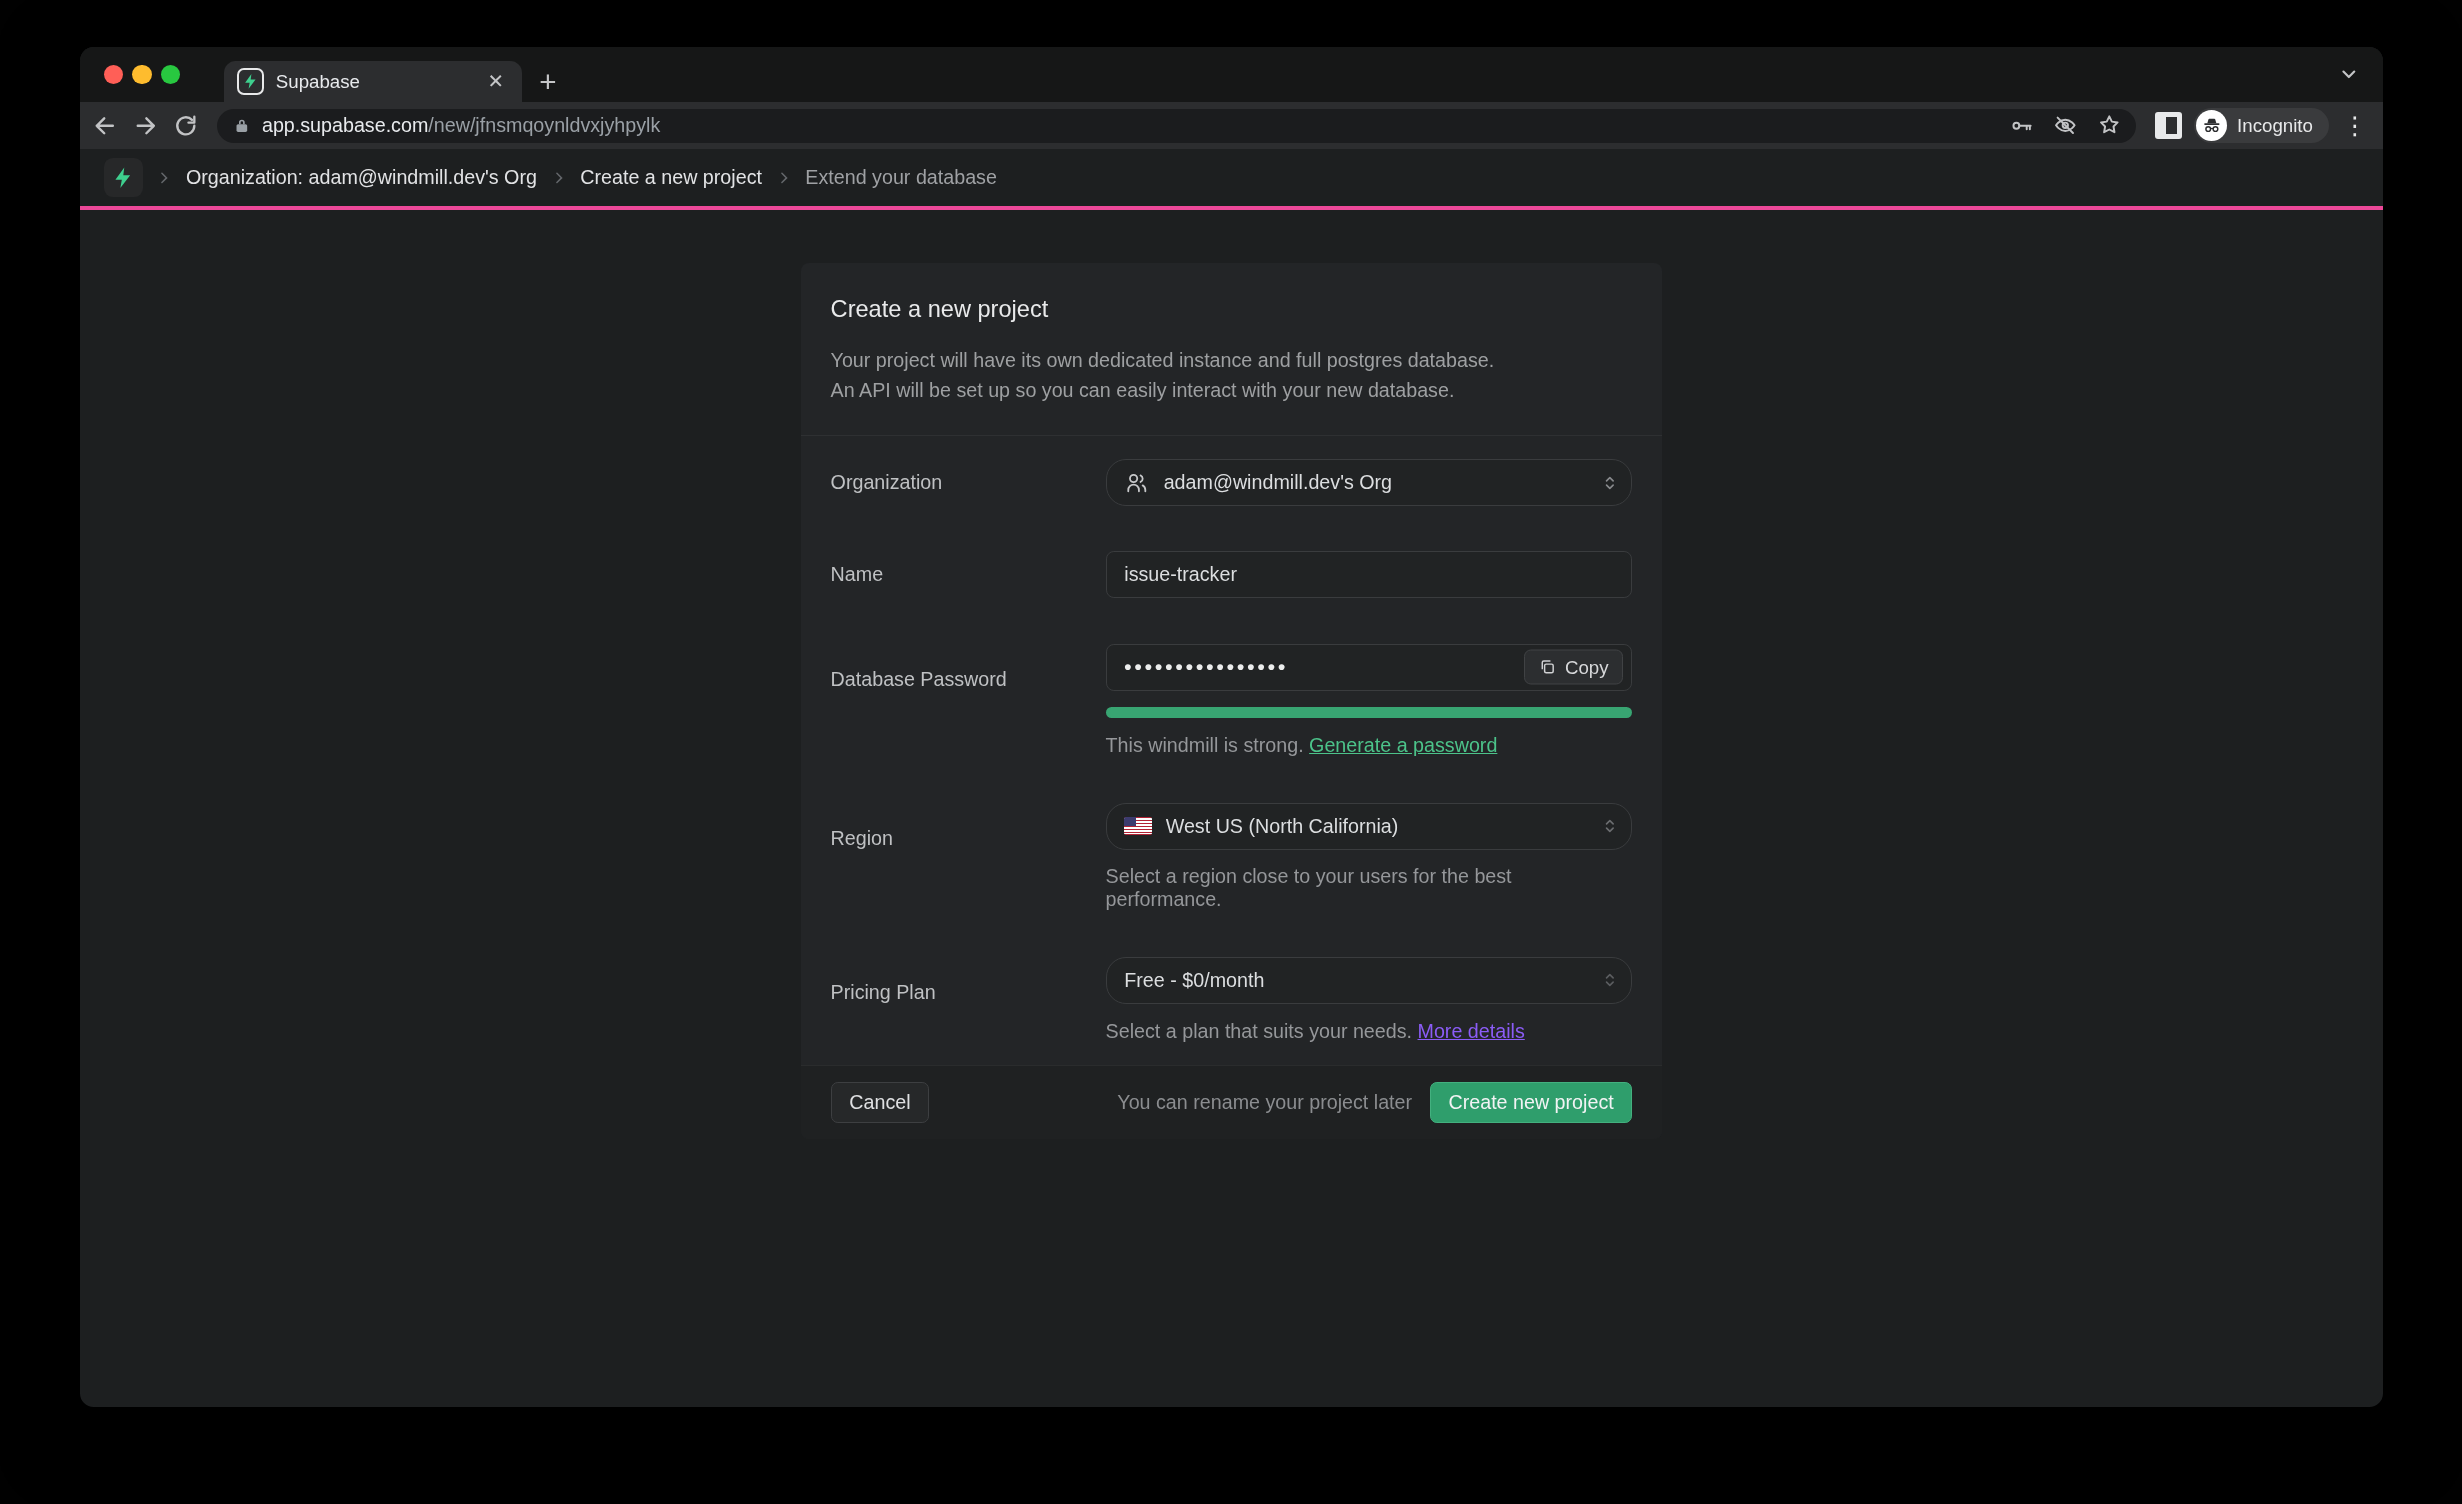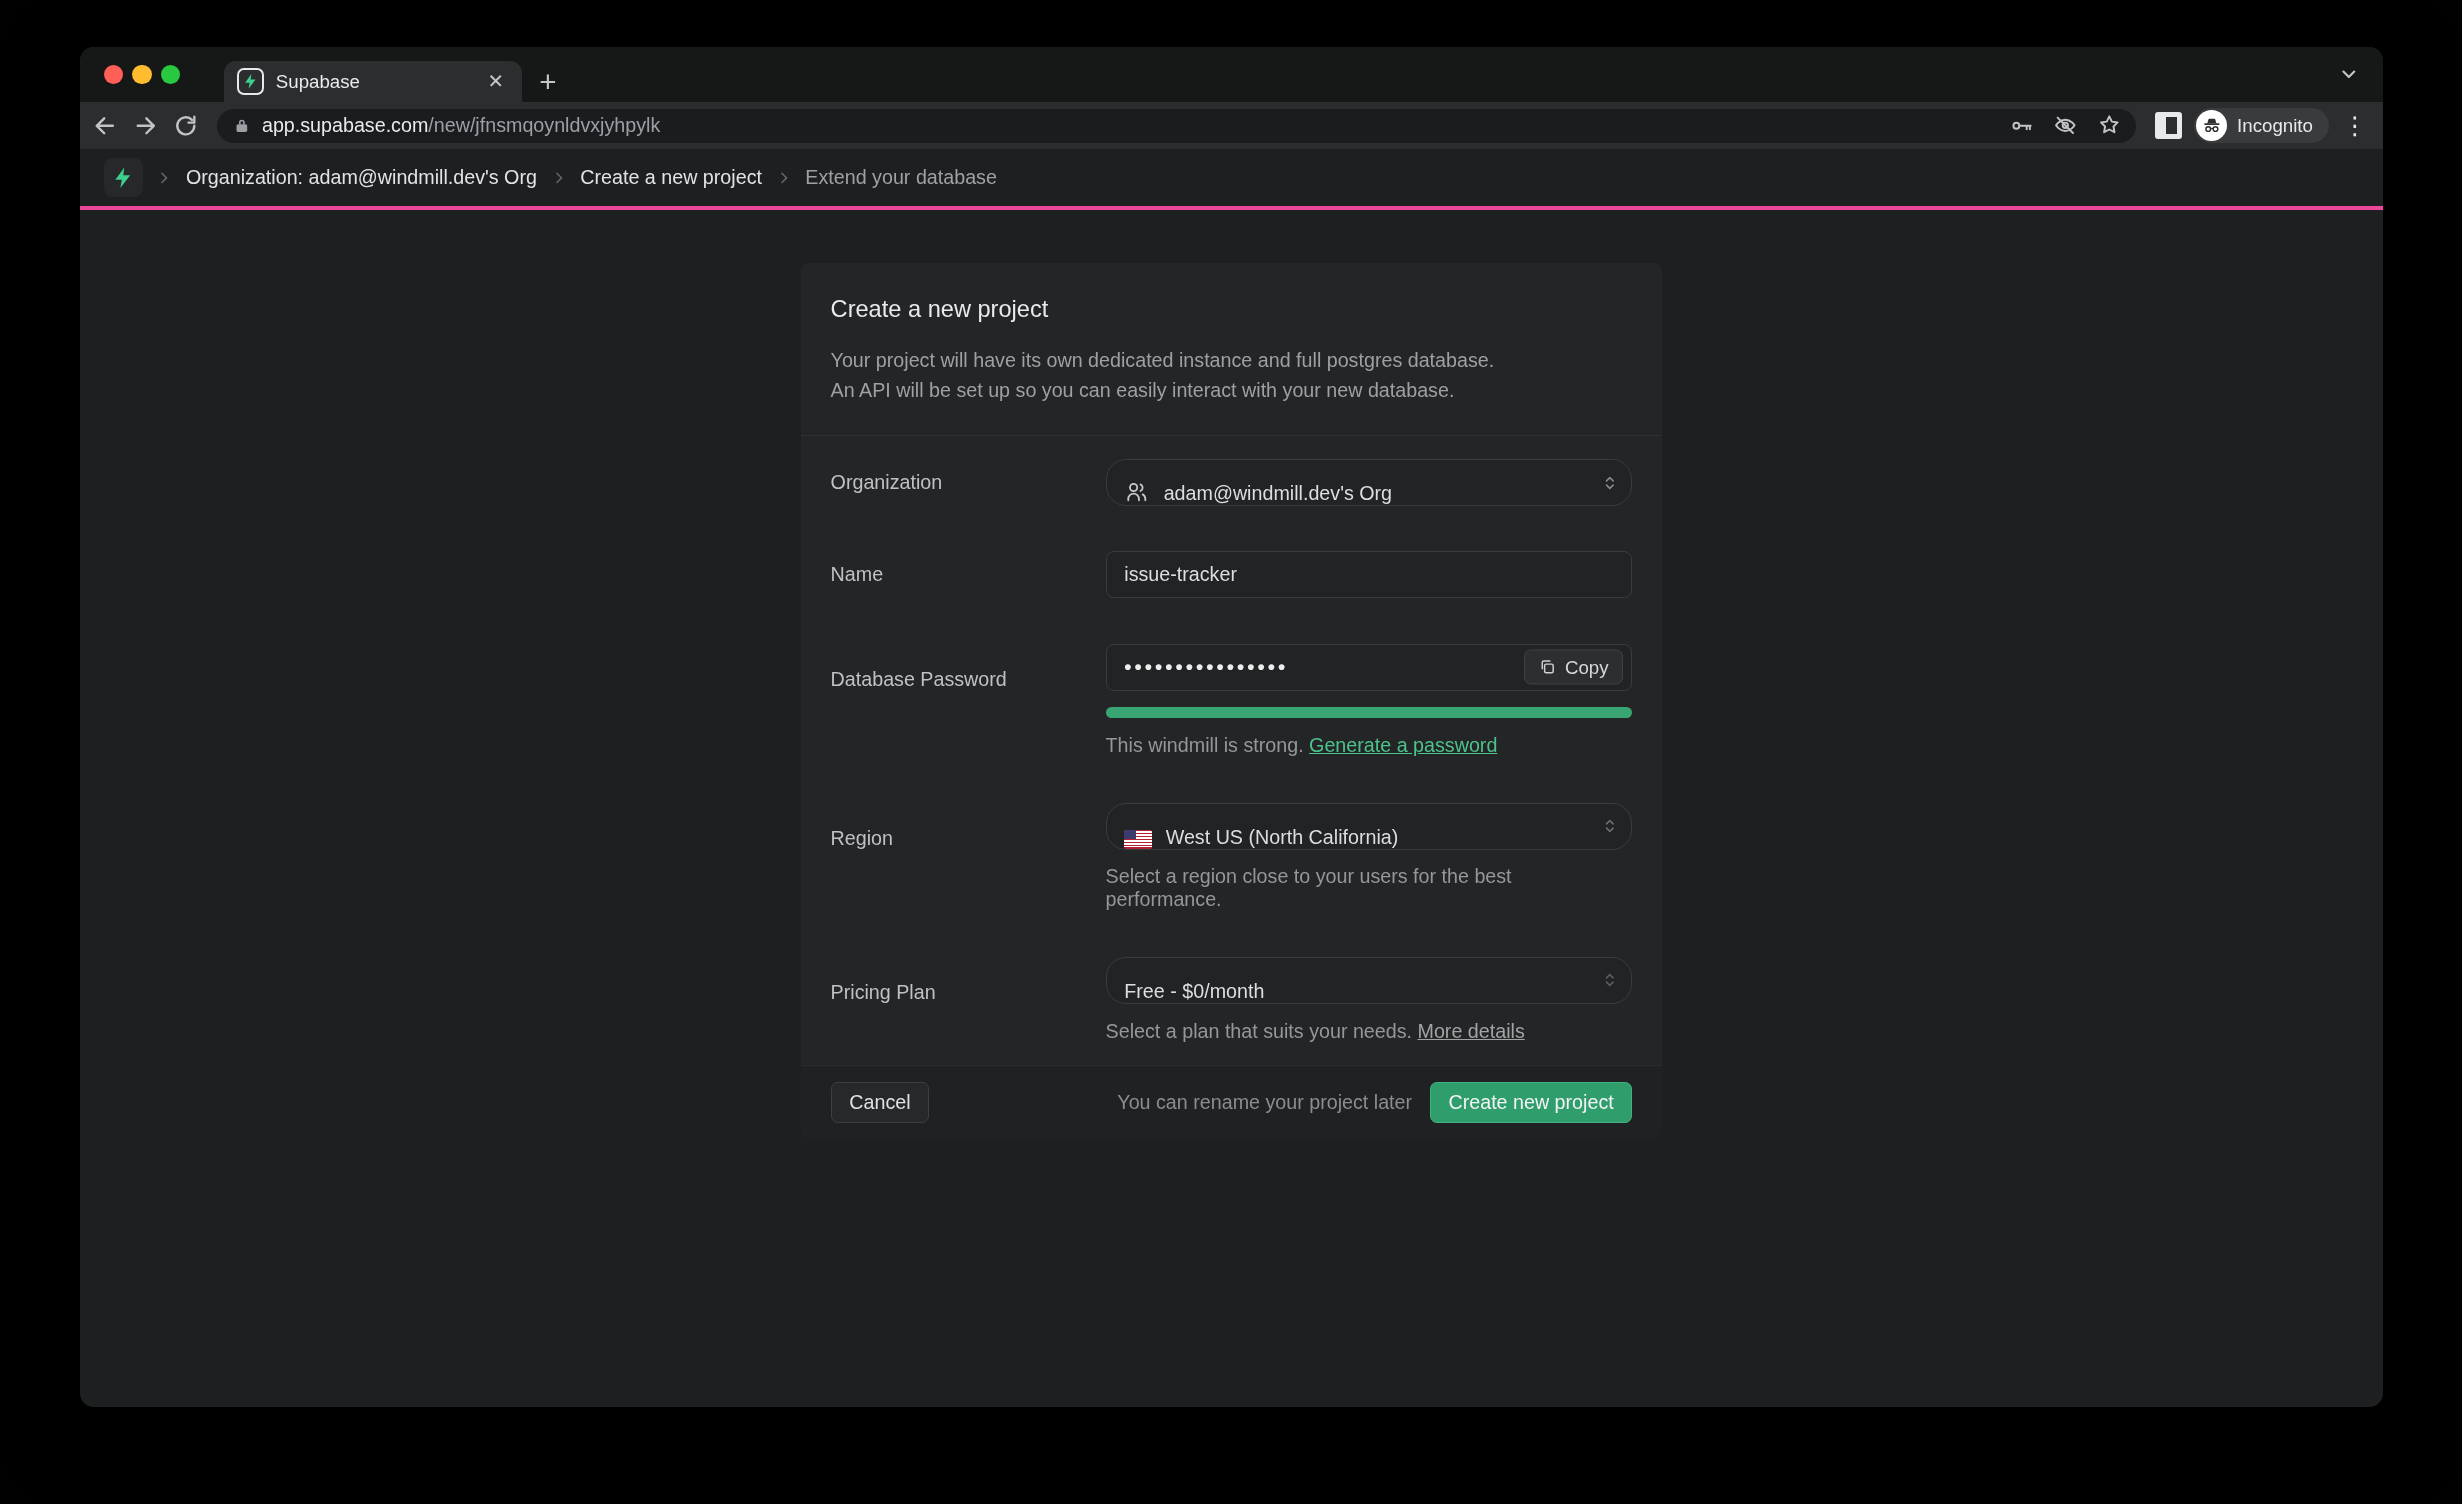--- a/index.html
+++ b/index.html
@@ -53,35 +53,35 @@
   .card-title { font-size:23.6px; color:#e9eaeb; font-weight:400; }
   .card-desc { margin-top:21.7px; font-size:19.7px; color:#9ea0a2; line-height:1.55; }
   .divider { height:1px; background:rgba(255,255,255,0.05); }
 
   .row { display:grid; grid-template-columns:275px 1fr; align-items:center; padding:22.7px 29.6px; }
   .row.top-align { align-items:flex-start; }
   .row.top-align .field-label { margin-top:24px; }
   .field-label { font-size:19.7px; color:#bfc1c3; }
 
   .control { height:47px; border:1px solid #3a3c3e; border-radius:20px; background:#212324;
-             display:flex; align-items:flex-end; padding:0 17.7px; position:relative; gap:13.8px; }
+             display:flex; align-items:center; padding:0 17.7px; position:relative; gap:13.8px; }
   .control .val { font-size:19.7px; color:#dcdee0; flex:1; white-space:nowrap; overflow:hidden; }
   .sel-chevrons { position:absolute; right:11.8px; top:50%; transform:translateY(-50%); }
 
   .text-input { width:100%; height:47px; border:1px solid #3a3c3e; border-radius:7.9px; background:#212324;
                 color:#dcdee0; font-size:19.7px; padding:0 17.7px; font-family:"Liberation Sans", sans-serif; outline:none; }
   .pwd-wrap { position:relative; }
   .pwd-input { letter-spacing:3px; font-size:20.7px; font-weight:700; padding-right:158px; color:#eceded; }
   .copy-btn { position:absolute; right:9px; top:50%; transform:translateY(-50%); height:35px;
               background:#2c2e30; border:1px solid #404244; border-radius:6.9px; display:flex; align-items:center;
               gap:7.9px; padding:0 13.8px; color:#d7d8da; font-size:18.7px; }
   .strength-bar { margin-top:15.8px; height:11.8px; border-radius:5.9px; background:#38a572; }
   .helper { margin-top:15.8px; font-size:19.7px; color:#95979a; }
   .link-green { color:#4cc38a; text-decoration:underline; }
-  .link-underline { color:#a3a3a3; text-decoration:underline; }
+  .link-underline { color:#8b5cf6; text-decoration:underline; }
 
   .flag { width:27.6px; height:18.7px; border-radius:2px; flex:none; position:relative; overflow:hidden;
           background:repeating-linear-gradient(180deg,#b22234 0 1.4px,#ffffff 1.4px 2.9px); }
   .flag::after { content:""; position:absolute; left:0; top:0; width:11.8px; height:8.9px; background:#3c3b6e; }
 
   .card-footer { background:#1f2122; border-top:1px solid rgba(255,255,255,0.05); padding:15.8px 29.6px;
                  display:flex; align-items:center; }
   .btn { height:41px; border-radius:6.9px; display:flex; align-items:center; padding:0 17.7px; font-size:19.7px; }
   .btn-cancel { background:#262829; border:1px solid #3d3f41; color:#dfe0e2; }
   .footer-right { margin-left:auto; display:flex; align-items:center; gap:17.7px; }

